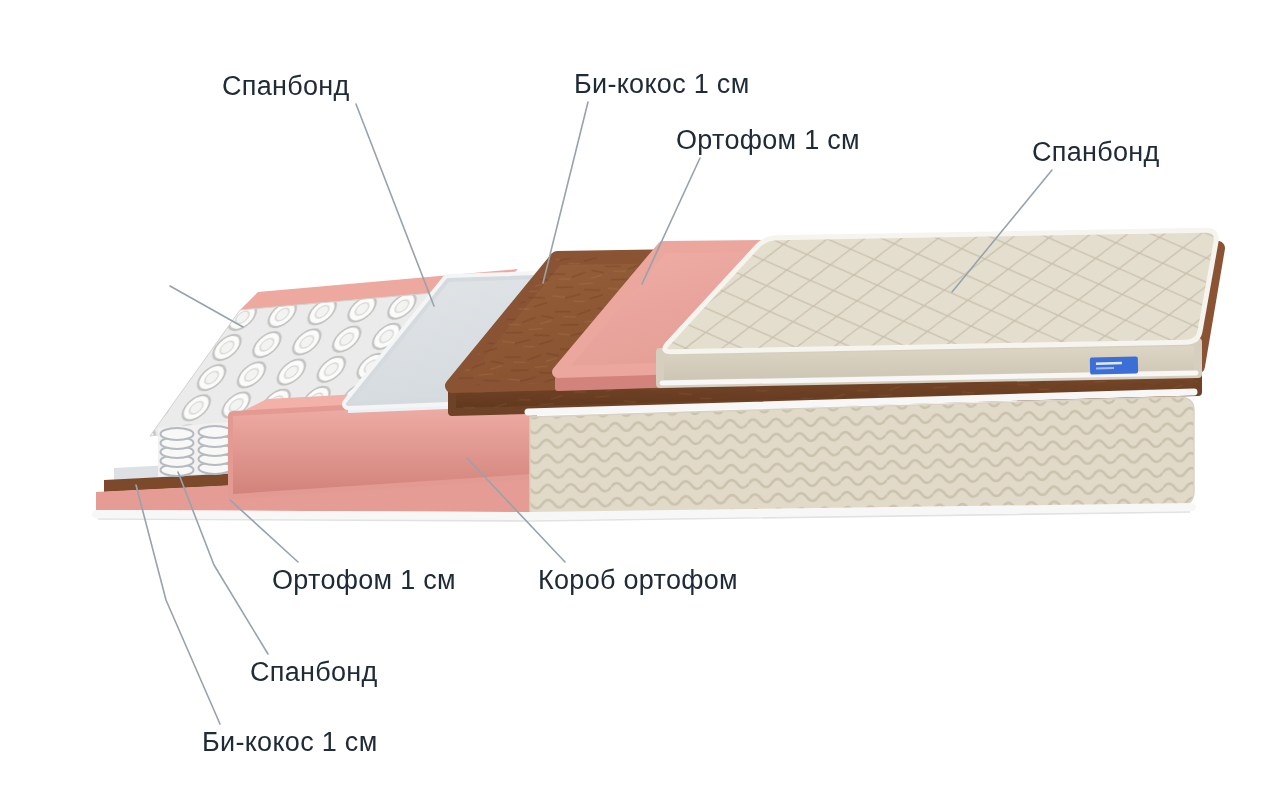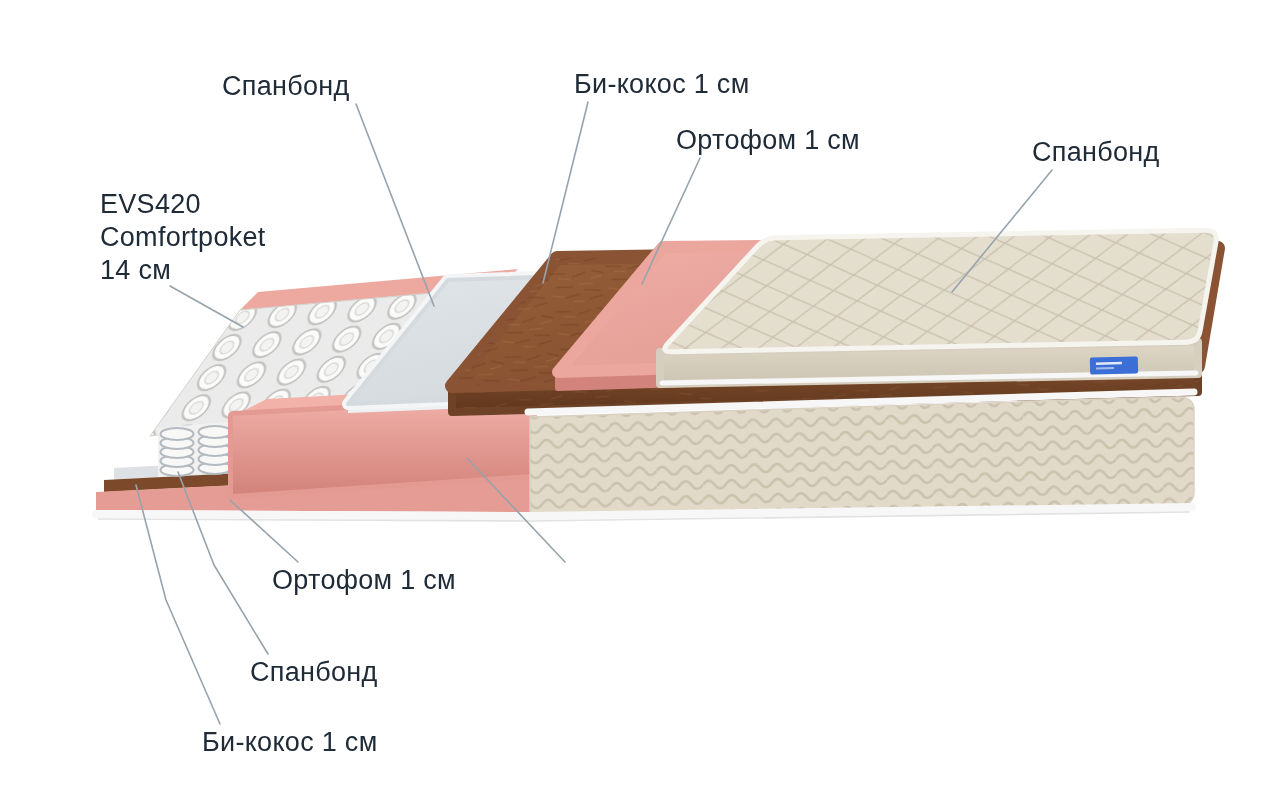--- a/index.html
+++ b/index.html
@@ -154,20 +154,18 @@
     <polyline points="565,562 467,458"></polyline>
     <polyline points="268,654 214,565 178,472"></polyline>
     <polyline points="220,724 166,600 136,485"></polyline>
   </g>
 </svg>
 
 <div class="label" style="left:222px;top:70px">Спанбонд</div>
 <div class="label" style="left:574px;top:68px">Би-кокос 1 см</div>
 <div class="label" style="left:676px;top:124px">Ортофом 1 см</div>
 <div class="label" style="left:1032px;top:136px">Спанбонд</div>
-<div class="label" style="left:100px;top:188px">EVS420
-Comfortpoket
-14 см</div>
 <div class="label" style="left:272px;top:564px">Ортофом 1 см</div>
+<div class="label" style="left:538px;top:564px">Короб ортофом</div>
 <div class="label" style="left:250px;top:656px">Спанбонд</div>
 <div class="label" style="left:202px;top:726px">Би-кокос 1 см</div>
 
 </div>
 
 </body></html>

